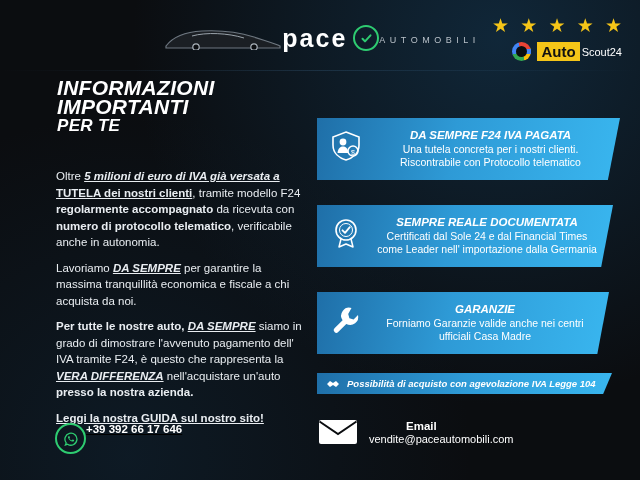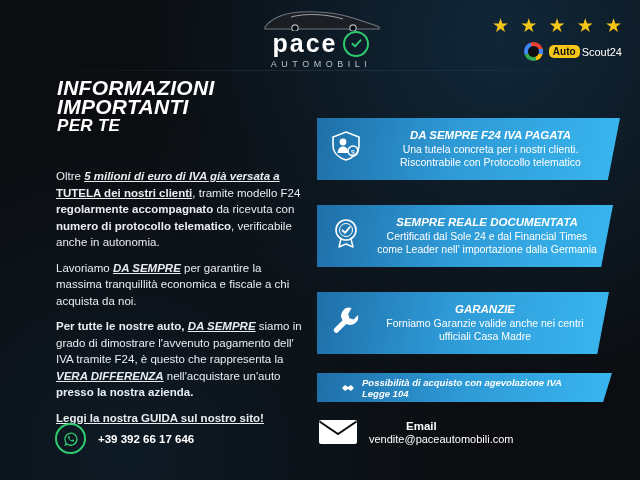--- a/index.html
+++ b/index.html
@@ -12,21 +12,21 @@
     position:relative;width:640px;height:480px;
     background:#0b0d10;
     background-image:
       radial-gradient(circle at 78% 8%, rgba(20,60,90,.55) 0%, rgba(11,13,16,0) 55%),
       radial-gradient(circle at 20% 95%, rgba(18,50,75,.35) 0%, rgba(11,13,16,0) 50%);
     overflow:hidden;
   }
   
   .logo-wrap{
     position:absolute;left:231px;top:8px;width:180px;height:62px;
-    display:flex;flex-direction:column;align-items:center;justify-content:center;
+    display:flex;flex-direction:row;align-items:center;justify-content:center;
   }
   .car-silhouette{
     width:120px;height:22px;position:relative;
   }
   .car-silhouette svg{display:block;}
   .logo-main{
     display:flex;align-items:center;gap:6px;margin-top:-2px;
   }
   .logo-text{
     font-size:25px;font-weight:bold;color:#fff;letter-spacing:2px;
@@ -56,21 +56,21 @@
   .g-logo::after{
     content:"";position:absolute;left:4px;top:4px;width:11px;height:11px;border-radius:50%;background:#0b0d10;
   }
   .g-logo .g-bar{
     position:absolute;right:0px;top:7px;width:10px;height:5px;background:#4285f4;
   }
   .as-logo{
     display:flex;align-items:center;
   }
   .as-chip{
-    background:#f5c518;color:#111;font-size:10px;font-weight:bold;padding:1px 4px;border-radius:5px;
+    background:#f5c518;color:#111;font-size:15px;font-weight:bold;padding:1px 4px;border-radius:0;
   }
   .as-text{color:#fff;font-size:11px;font-weight:normal;margin-left:2px;}
   
   .title{
     position:absolute;left:57px;top:78px;width:260px;
     color:#fff;font-size:21px;font-weight:bold;font-style:italic;
     line-height:19px;letter-spacing:.3px;
   }
   .title .l3{font-size:17px;}
   
@@ -104,30 +104,30 @@
   .banner .btexts{flex:1;}
   .banner .bhead{
     font-size:11.5px;font-weight:bold;font-style:italic;margin-bottom:2px;text-align:center;
   }
   .banner .bline{font-size:10.5px;line-height:13.5px;text-align:center;}
   #banner1{top:118px;width:303px;}
   #banner2{top:205px;width:296px;}
   #banner3{top:292px;width:292px;}
   
   .iva-chip{
-    position:absolute;left:317px;top:373px;width:295px;height:29px;
+    position:absolute;left:317px;top:373px;width:295px;height:21px;
     background:linear-gradient(100deg,#1f6fa8 0%,#2e9ad6 50%,#39b6ef 100%);
     clip-path:polygon(0 0, 100% 0, 97% 100%, 0 100%);
-    display:flex;align-items:center;gap:7px;padding:0 24px;box-sizing:border-box;
+    display:flex;align-items:center;gap:7px;padding:0 9px;box-sizing:border-box;
     color:#fff;font-size:9.5px;font-style:italic;font-weight:bold;
   }
   .iva-chip .chip-icon{width:14px;height:14px;display:flex;align-items:center;justify-content:center;}
   
   .wa{
-    position:absolute;left:55px;top:423px;display:flex;align-items:center;gap:12px;
+    position:absolute;left:55px;top:423px;display:flex;gap:0;text-decoration:underline;
   }
   .wa-circle{
     width:27px;height:27px;border-radius:50%;border:2px solid #2ecc71;
     display:flex;align-items:center;justify-content:center;
   }
   .wa-num{color:#fff;font-size:11.5px;font-weight:bold;}
   .mail{
     position:absolute;left:318px;top:418px;display:flex;align-items:center;gap:11px;
   }
   .mail-ico{width:40px;height:28px;flex:0 0 40px;}

